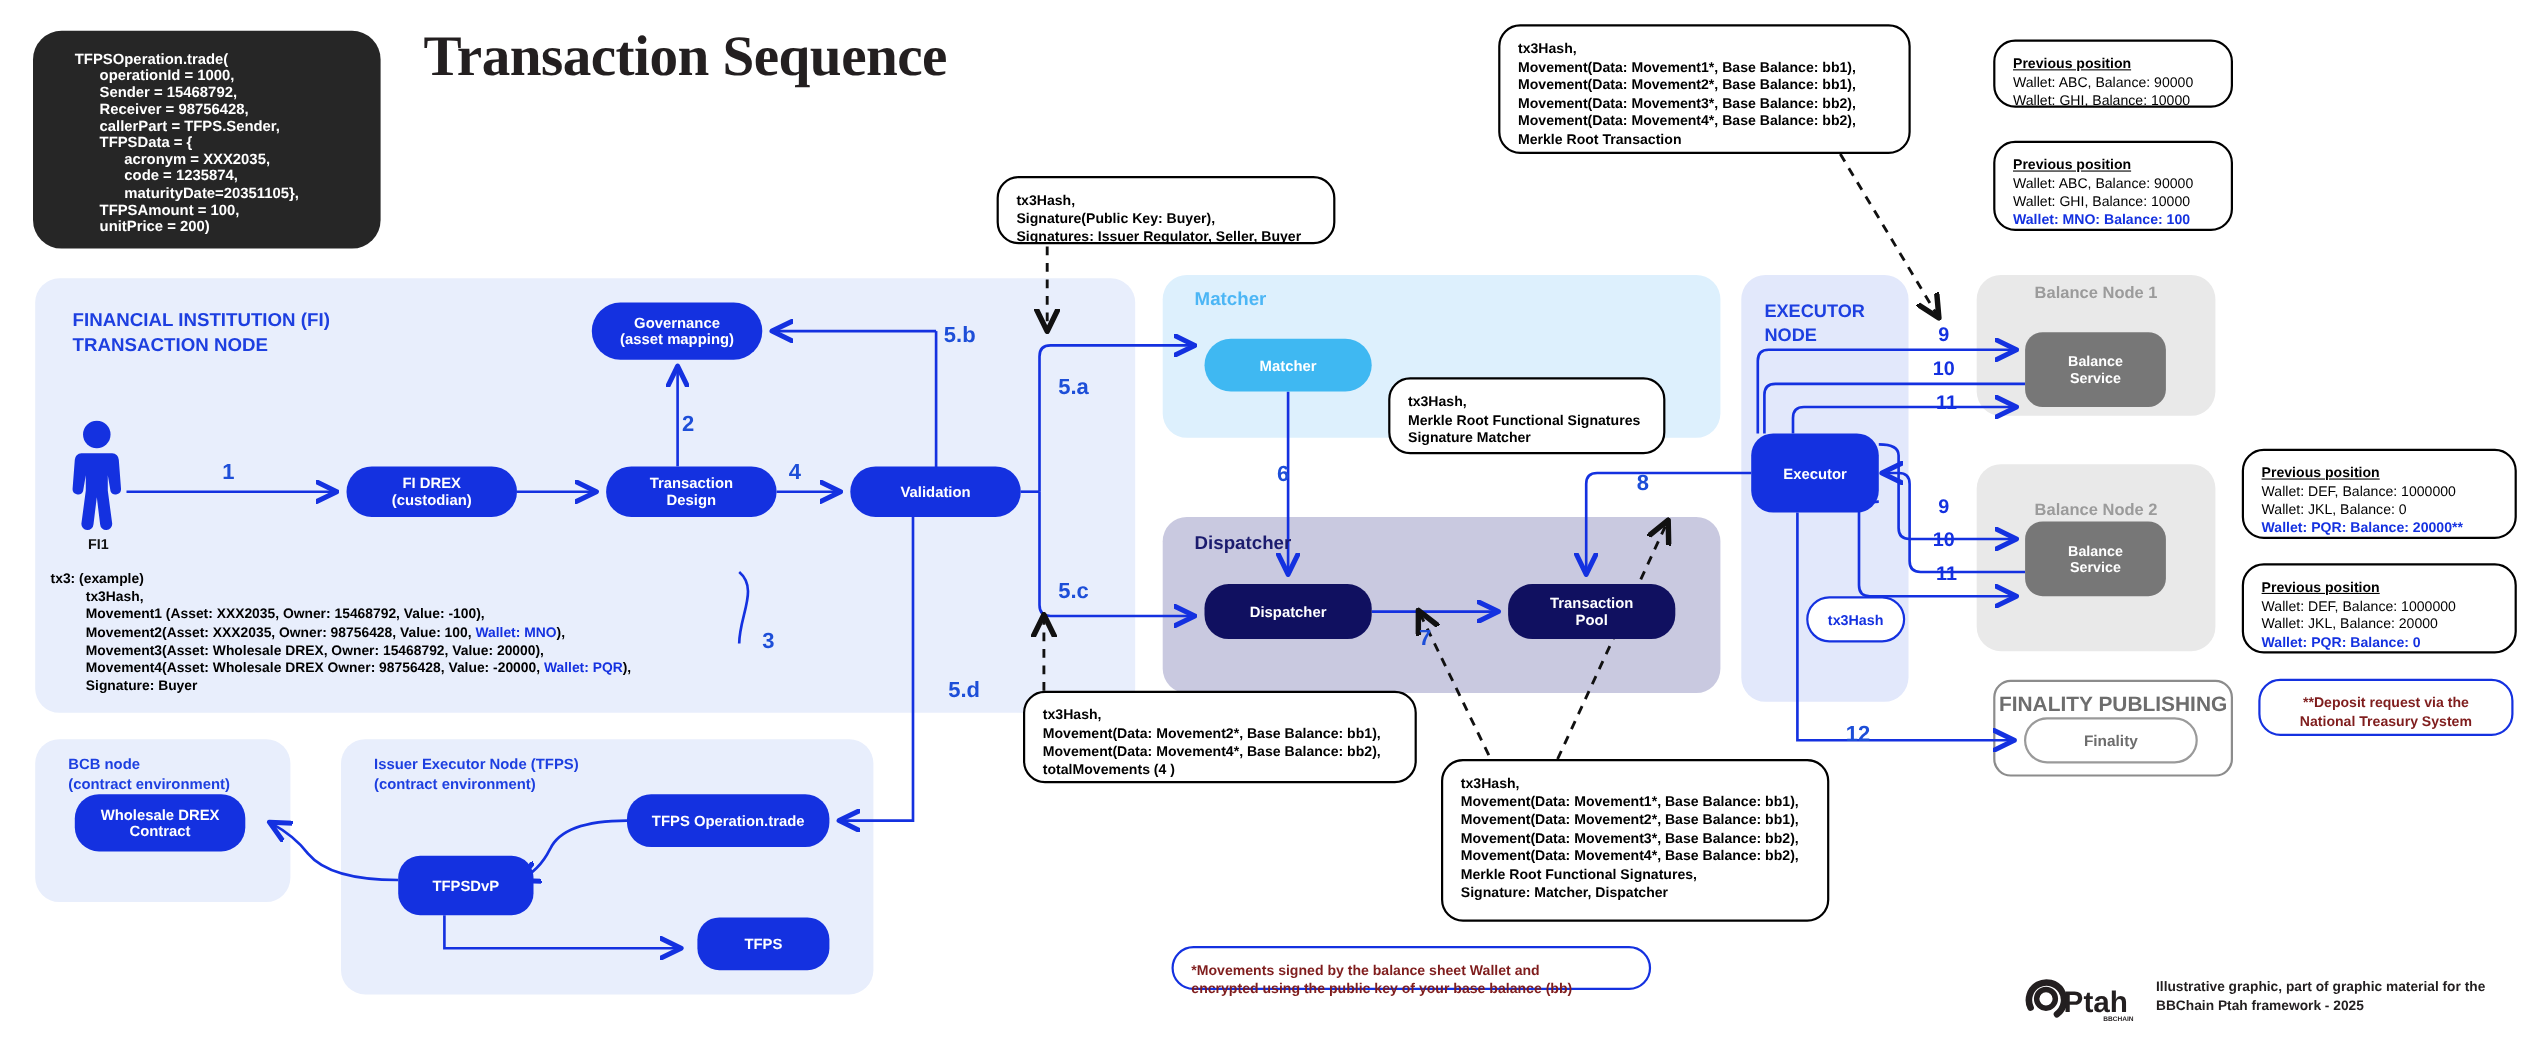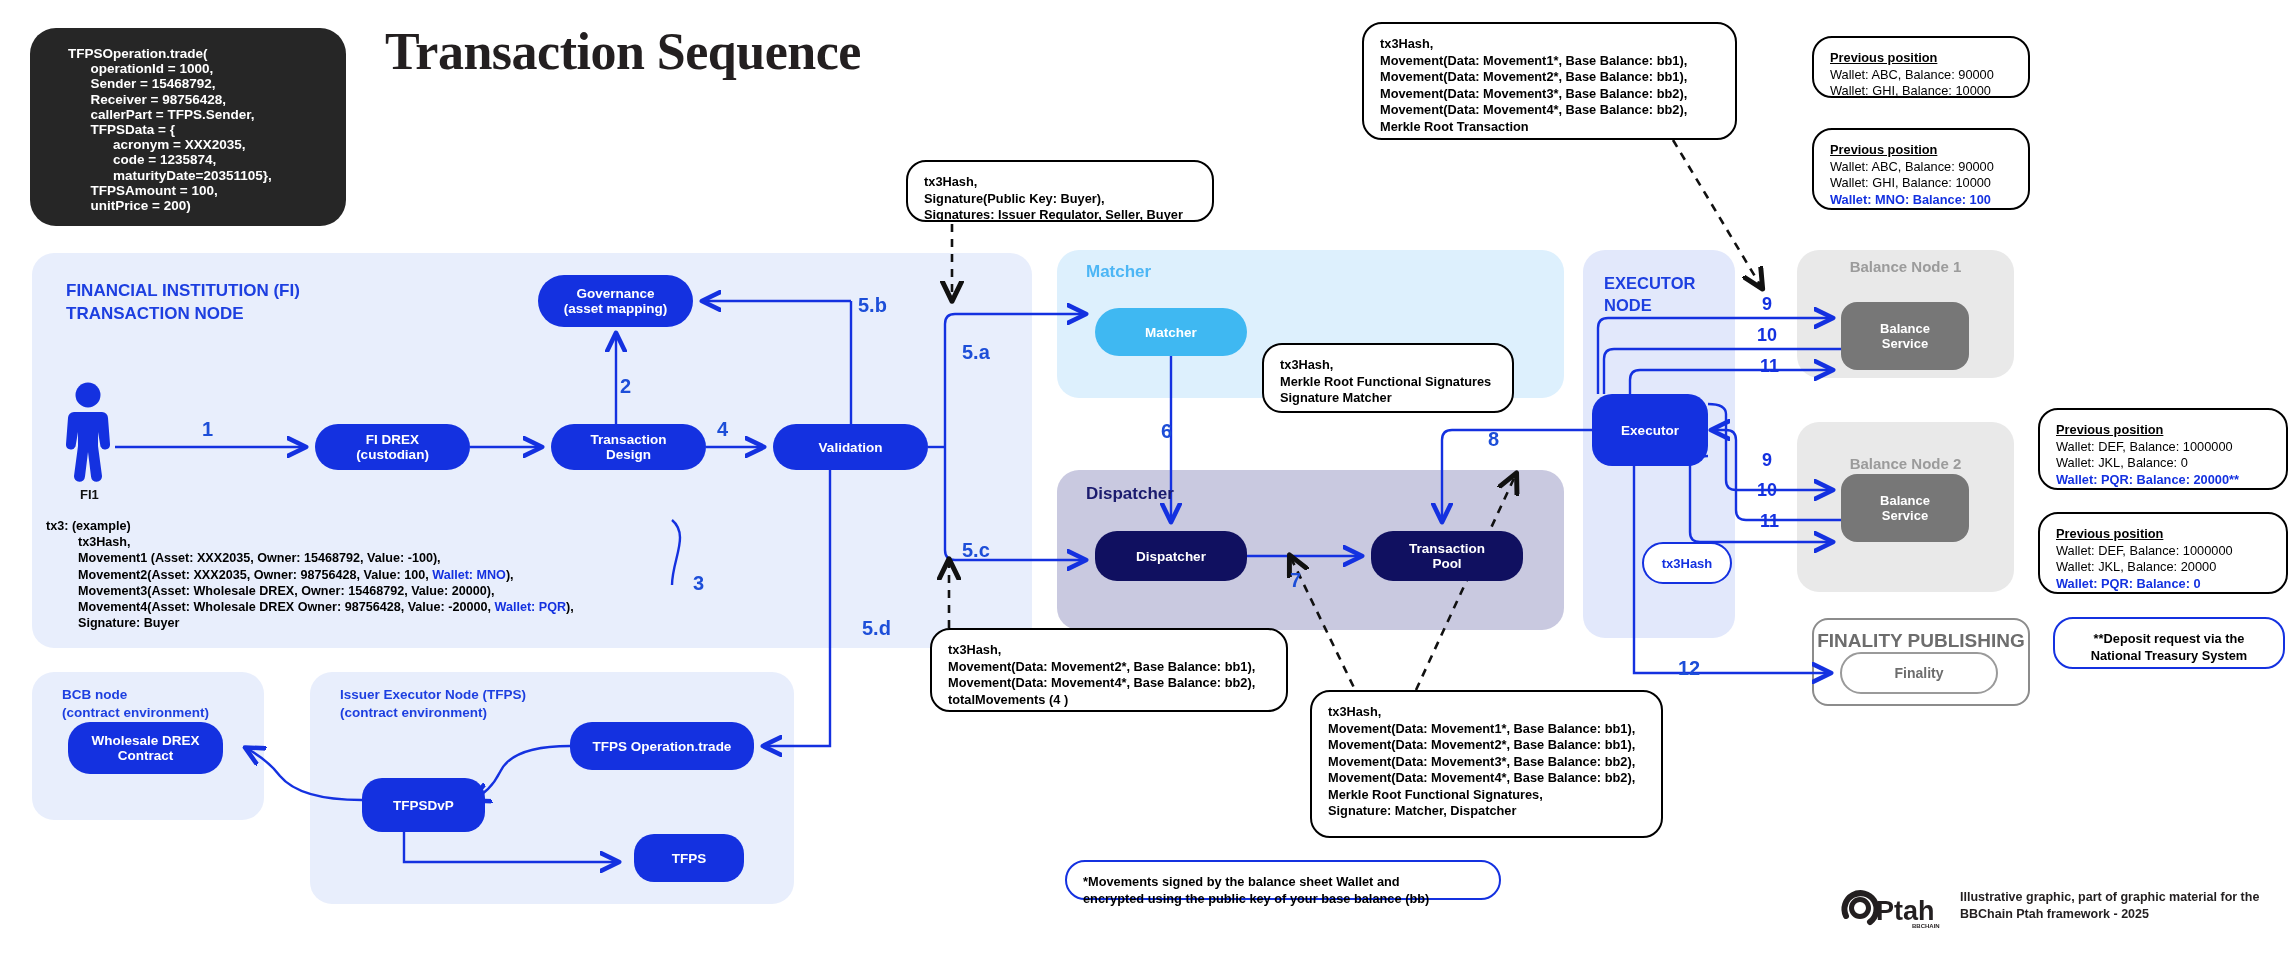--- a/index.html
+++ b/index.html
@@ -49,34 +49,34 @@
   .pill-gray{background:#777777;border-radius:16px;}
   .pill-outline{background:#fff;border:2.5px solid #9a9a9a;color:#6d6d6d;}
 
   #n-finode{left:315px;top:424px;width:155px;height:46px;font-size:13.5px;}
   #n-txdesign{left:551px;top:424px;width:155px;height:46px;font-size:13.5px;}
   #n-validation{left:773px;top:424px;width:155px;height:46px;font-size:13.5px;}
   #n-governance{left:538px;top:275px;width:155px;height:52px;font-size:13.5px;border-radius:26px;}
   #n-drex{left:68px;top:722px;width:155px;height:52px;font-size:13.5px;border-radius:22px;}
   #n-tfpsdvp{left:362px;top:778px;width:123px;height:54px;font-size:13.5px;border-radius:20px;}
   #n-tfpsop{left:570px;top:722px;width:184px;height:48px;font-size:13.5px;border-radius:22px;}
-  #n-tfps{left:634px;top:834px;width:110px;height:48px;font-size:13.5px;border-radius:20px;}
+  #n-tfps{left:634px;top:834px;width:120px;height:48px;font-size:13.5px;border-radius:20px;}
   #n-matcher{left:1095px;top:308px;width:152px;height:48px;font-size:13.5px;}
   #n-dispatcher{left:1095px;top:531px;width:152px;height:50px;font-size:13.5px;}
   #n-txpool{left:1371px;top:531px;width:152px;height:50px;font-size:13.5px;}
   #n-executor{left:1592px;top:394px;width:116px;height:72px;font-size:13.5px;border-radius:20px;}
   #n-txhash-pill{left:1642px;top:542px;width:90px;height:42px;font-size:13px;background:#fff;border:2px solid #1431e0;color:#1431e0;border-radius:999px;}
   #n-bs1{left:1841px;top:302px;width:128px;height:68px;font-size:13px;}
   #n-bs2{left:1841px;top:474px;width:128px;height:68px;font-size:13px;}
   #n-finality{left:1840px;top:652px;width:158px;height:42px;font-size:14px;}
 
   
   .callout{background:#ffffff;border:2.2px solid #000000;border-radius:20px;
            font-size:12.8px;font-weight:bold;line-height:16.5px;color:#000;padding:12px 16px;}
-  .callout.blue{border-color:#1431e0;color:#000000;}
+  .callout.blue{border-color:#1431e0;color:#7f1d1d;}
   .hl{color:#1431e0;}
   .ul{text-decoration:underline;}
 
   #cb-sig{left:906px;top:160px;width:308px;height:62px;}
   #cb-merkle-top{left:1362px;top:22px;width:375px;height:118px;}
   #cb-pos1{left:1812px;top:36px;width:218px;height:62px;}
   #cb-pos2{left:1812px;top:128px;width:218px;height:82px;}
   #cb-pos3{left:2038px;top:408px;width:250px;height:82px;}
   #cb-pos4{left:2038px;top:512px;width:250px;height:82px;}
   #cb-matcher-sig{left:1262px;top:343px;width:252px;height:70px;}
@@ -93,21 +93,21 @@
   
   .num{font-size:20px;font-weight:bold;color:#1d4ed8;}
   .num-sm{font-size:18px;font-weight:bold;color:#1431e0;}
 
   #num1{left:202px;top:418px;}
   #num2{left:620px;top:375px;}
   #num3{left:693px;top:572px;}
   #num4{left:717px;top:418px;}
   #num5a{left:962px;top:341px;}
   #num5b{left:858px;top:294px;}
-  #num5c{left:962px;top:527px;margin-top:12px;}
+  #num5c{left:962px;top:527px;}
   #num5d{left:862px;top:617px;}
   #num6{left:1161px;top:420px;}
   #num7{left:1290px;top:569px;}
   #num8{left:1488px;top:428px;}
   #num9a{left:1762px;top:294px;}
   #num10a{left:1757px;top:325px;}
   #num11a{left:1760px;top:356px;}
   #num9b{left:1762px;top:450px;}
   #num10b{left:1757px;top:480px;}
   #num11b{left:1760px;top:511px;}

